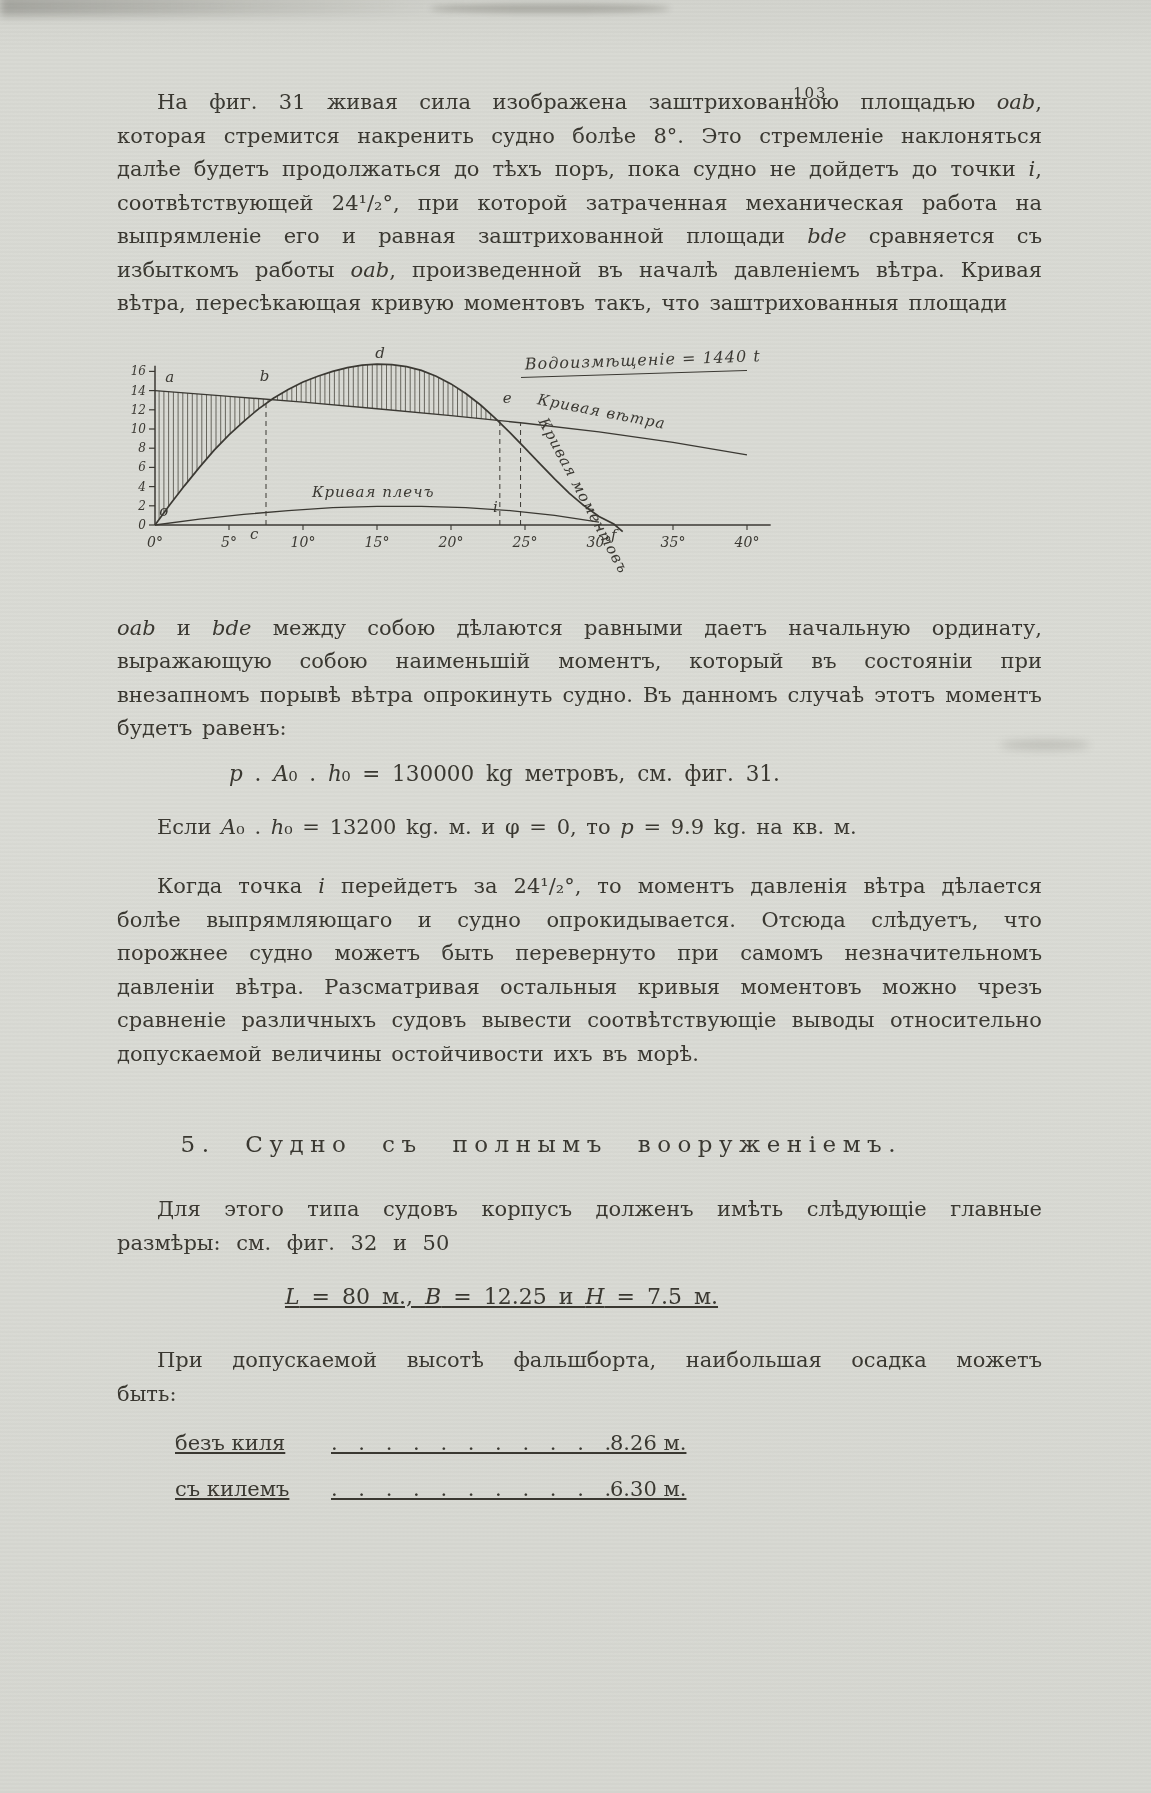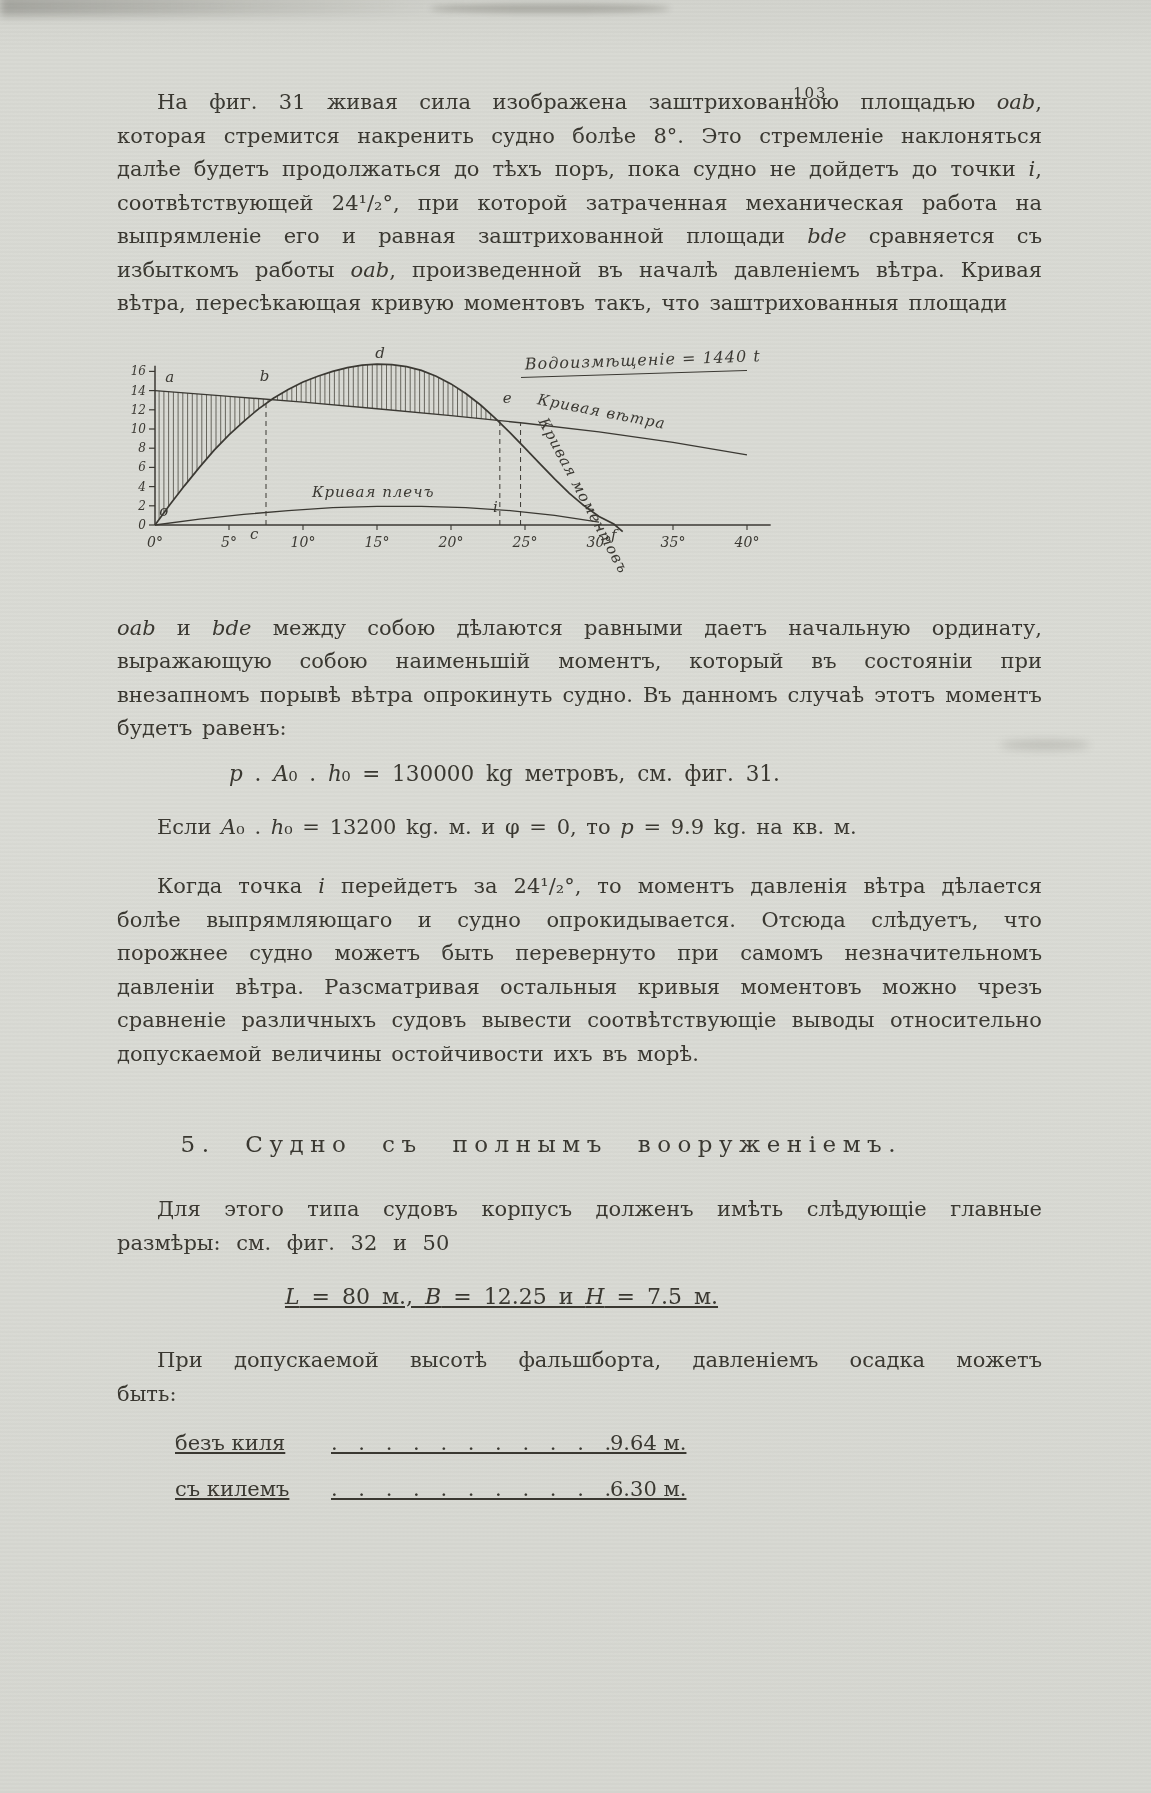--- a/index.html
+++ b/index.html
@@ -199,27 +199,27 @@
   <p class="para esli">Если <i>A</i>₀ . <i>h</i>₀ = 13200 kg. м. и φ = 0, то <i>p</i> = 9.9 kg. на кв. м.</p>
 
   <p class="para p3">Когда точка <i>i</i> перейдетъ за 24¹/₂°, то моментъ давленія вѣтра дѣлается болѣе выпрямляющаго и судно опрокидывается. Отсюда слѣдуетъ, что порожнее судно можетъ быть перевернуто при самомъ незначительномъ давленіи вѣтра. Разсматривая остальныя кривыя моментовъ можно чрезъ сравненіе различныхъ судовъ вывести соотвѣтствующіе выводы относительно допускаемой величины остойчивости ихъ въ морѣ.</p>
 
   <h2 class="heading">5. Судно съ полнымъ вооруженіемъ.</h2>
 
   <p class="para p4">Для этого типа судовъ корпусъ долженъ имѣть слѣдующіе главные размѣры: см. фиг. 32 и 50</p>
 
   <div class="formula f2"><i>L</i> = 80 м., <i>B</i> = 12.25 и <i>H</i> = 7.5 м.</div>
 
-  <p class="para p5">При допускаемой высотѣ фальшборта, давленіемъ осадка можетъ быть:</p>
+  <p class="para p5">При допускаемой высотѣ фальшборта, наибольшая осадка можетъ быть:</p>
 
   <div class="dotlist">
     <div class="dotline">
       <span class="dl-label">безъ киля</span>
       <span class="dl-dots">. . . . . . . . . . . . . . . . . . . .</span>
-      <span class="dl-value">9.64 м.</span>
+      <span class="dl-value">8.26 м.</span>
     </div>
     <div class="dotline">
       <span class="dl-label">съ килемъ</span>
       <span class="dl-dots">. . . . . . . . . . . . . . . . . . . .</span>
       <span class="dl-value">6.30 м.</span>
     </div>
   </div>
 
 </div>
 

